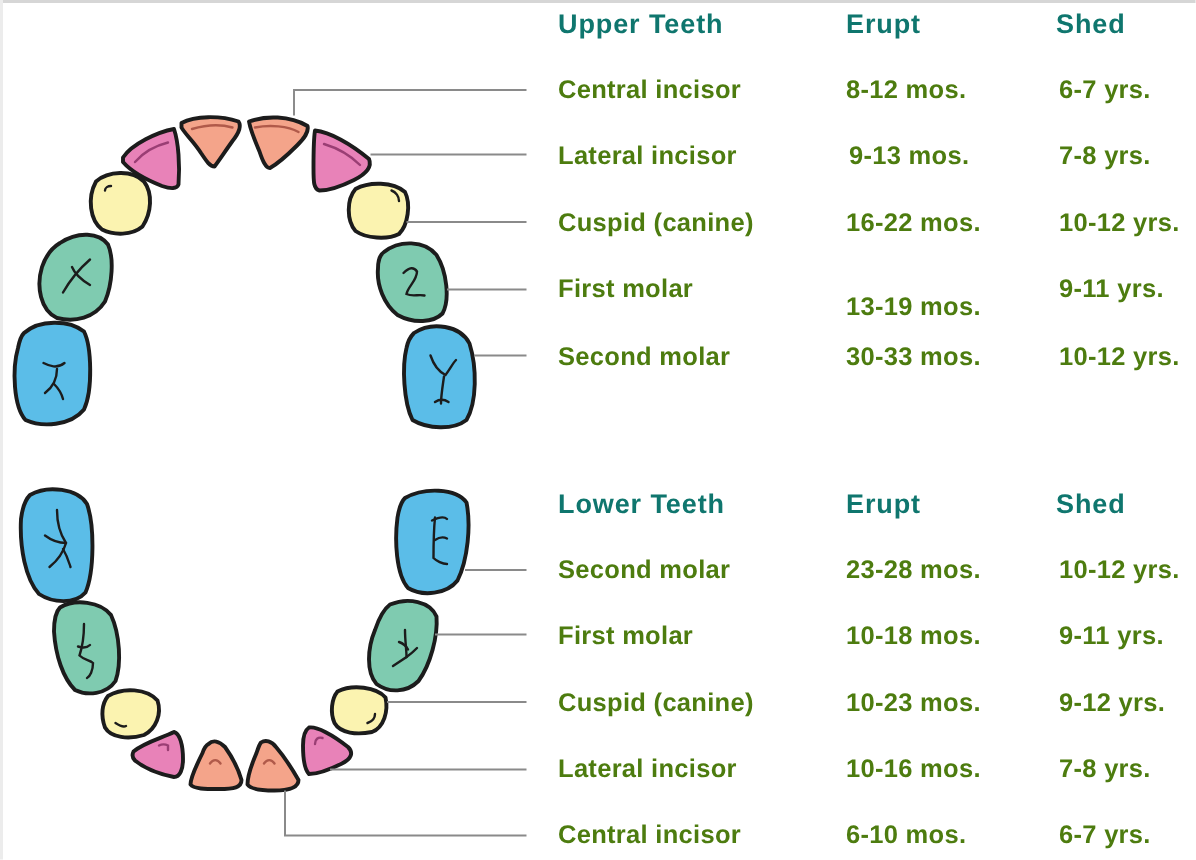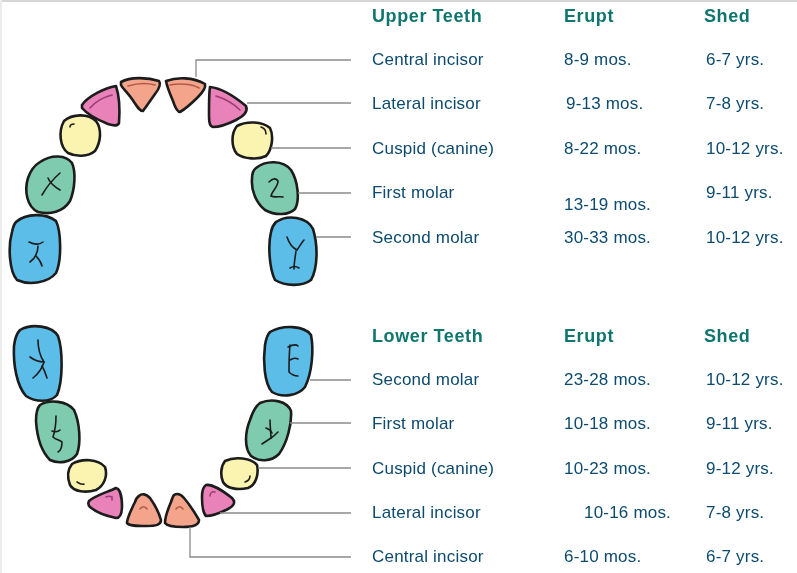--- a/index.html
+++ b/index.html
@@ -1,21 +1,21 @@
 <!DOCTYPE html>
 <html><head>
 <meta charset="utf-8">
 <style>
   html, body { margin: 0; padding: 0; background: #ffffff; }
   body { width: 797px; height: 573px; position: relative; overflow: hidden;
          font-family: "Liberation Sans", "DejaVu Sans", sans-serif; color: #555; }
   .frame-top { position: absolute; left: 0; top: 0; width: 797px; height: 2px; background: #d6d6d6; }
   .frame-left { position: absolute; left: 0; top: 0; width: 2px; height: 573px; background: #ececec; }
   svg.teeth { position: absolute; left: 0; top: 0; }
-  .txt { position: absolute; white-space: nowrap; font-size: 17px; color: #0c4a6e; letter-spacing: 0.2px; }
+  .txt { position: absolute; white-space: nowrap; font-size: 17px; color: #4d7c0f; letter-spacing: 0.2px; font-weight: bold; }
   .hdr { position: absolute; white-space: nowrap; font-size: 18px; font-weight: bold; color: #0f766e; letter-spacing: 0.6px; }
 </style>
 </head>
 <body>
 
 <div class="frame-top"></div>
 <div class="frame-left"></div>
 
 <svg class="teeth" width="797" height="573" viewBox="0 0 797 573">
   <g stroke="#1c1c1c" stroke-width="2.6" stroke-linejoin="round">
@@ -109,31 +109,31 @@
   </g>
 </svg>
 
 <div>
   <div class="hdr" style="left:372px;top:6px;">Upper Teeth</div>
   <div class="hdr" style="left:564px;top:6px;">Erupt</div>
   <div class="hdr" style="left:704px;top:6px;">Shed</div>
 
   <div>
     <div class="txt" style="left:372px;top:50px;">Central incisor</div>
-    <div class="txt" style="left:564px;top:50px;">8-9 mos.</div>
+    <div class="txt" style="left:564px;top:50px;">8-12 mos.</div>
     <div class="txt" style="left:706px;top:50px;">6-7 yrs.</div>
   </div>
   <div>
     <div class="txt" style="left:372px;top:94px;">Lateral incisor</div>
     <div class="txt" style="left:566px;top:94px;">9-13 mos.</div>
     <div class="txt" style="left:706px;top:94px;">7-8 yrs.</div>
   </div>
   <div>
     <div class="txt" style="left:372px;top:139px;">Cuspid (canine)</div>
-    <div class="txt" style="left:564px;top:139px;">8-22 mos.</div>
+    <div class="txt" style="left:564px;top:139px;">16-22 mos.</div>
     <div class="txt" style="left:706px;top:139px;">10-12 yrs.</div>
   </div>
   <div>
     <div class="txt" style="left:372px;top:183px;">First  molar</div>
     <div class="txt" style="left:564px;top:195px;">13-19 mos.</div>
     <div class="txt" style="left:706px;top:183px;">9-11 yrs.</div>
   </div>
   <div>
     <div class="txt" style="left:372px;top:228px;">Second molar</div>
     <div class="txt" style="left:564px;top:228px;">30-33 mos.</div>
@@ -156,21 +156,21 @@
     <div class="txt" style="left:564px;top:414px;">10-18 mos.</div>
     <div class="txt" style="left:706px;top:414px;">9-11 yrs.</div>
   </div>
   <div>
     <div class="txt" style="left:372px;top:459px;">Cuspid (canine)</div>
     <div class="txt" style="left:564px;top:459px;">10-23 mos.</div>
     <div class="txt" style="left:706px;top:459px;">9-12 yrs.</div>
   </div>
   <div>
     <div class="txt" style="left:372px;top:503px;">Lateral incisor</div>
-    <div class="txt" style="left:584px;top:503px;">10-16 mos.</div>
+    <div class="txt" style="left:564px;top:503px;">10-16 mos.</div>
     <div class="txt" style="left:706px;top:503px;">7-8 yrs.</div>
   </div>
   <div>
     <div class="txt" style="left:372px;top:547px;">Central incisor</div>
     <div class="txt" style="left:564px;top:547px;">6-10 mos.</div>
     <div class="txt" style="left:706px;top:547px;">6-7 yrs.</div>
   </div>
 </div>
 
 </body></html>

